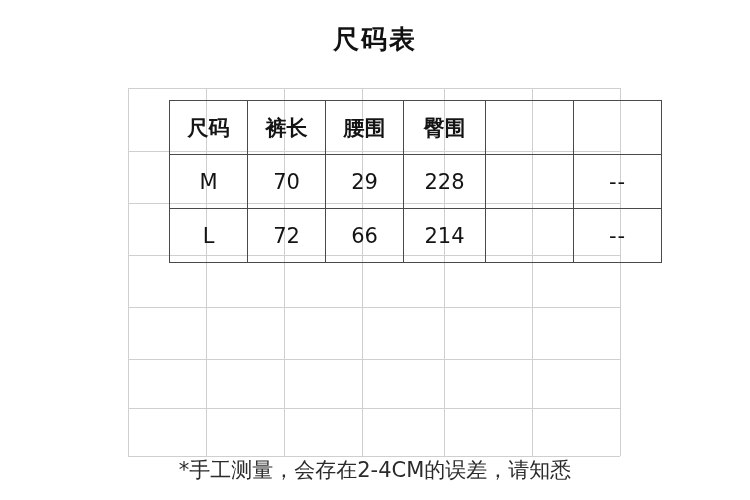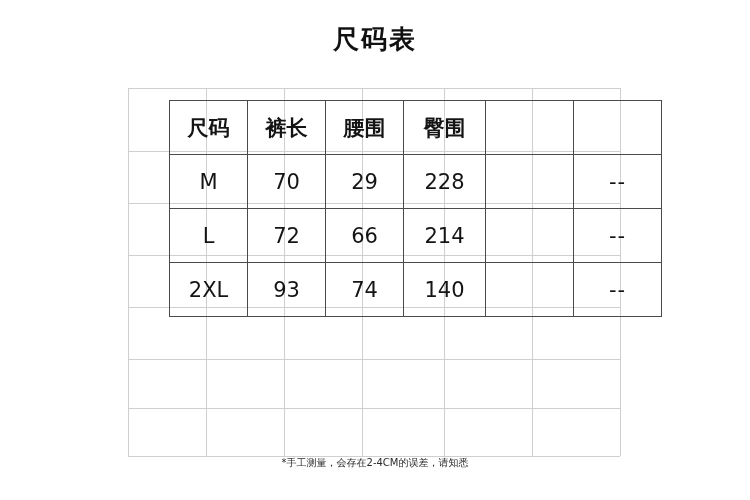--- a/index.html
+++ b/index.html
@@ -94,21 +94,21 @@
     color: #141414;
     letter-spacing: 1px;
   }
 
   .footnote {
     position: absolute;
     left: 0;
     top: 456px;
     width: 750px;
     text-align: center;
-    font-size: 10px;
+    font-size: 21px;
     color: #2b2b2b;
     font-family: "DejaVu Sans", "Liberation Sans", sans-serif;
   }
 </style>
 </head>
 <body>
 
 <div class="page">
 
   <div class="title">尺码表</div>
@@ -164,27 +164,19 @@
         <tr>
           <td>L</td>
           <td>72</td>
           <td>66</td>
           <td>214</td>
           <td></td>
           <td class="dash">--</td>
         </tr>
 
 
-        <tr>
-          <td>2XL</td>
-          <td>93</td>
-          <td>74</td>
-          <td>140</td>
-          <td></td>
-          <td class="dash">--</td>
-        </tr>
       </tbody>
     </table>
   </div>
 
   <div class="footnote">*手工测量，会存在2-4CM的误差，请知悉</div>
 
 </div>
 
 </body></html>

